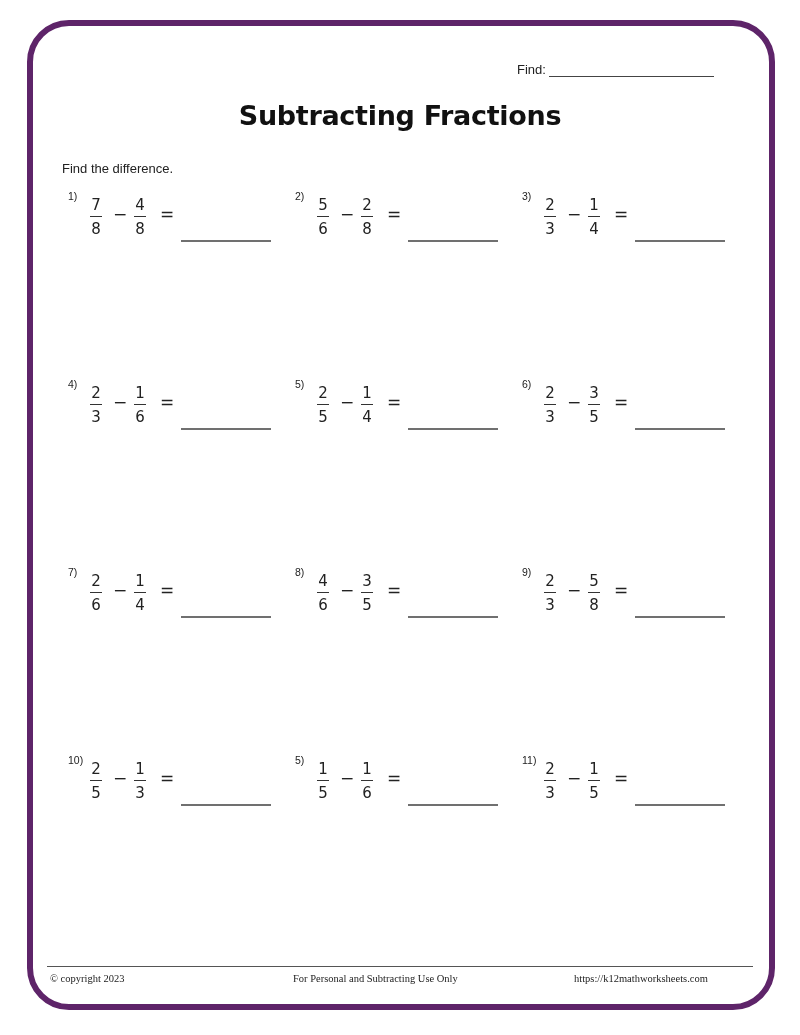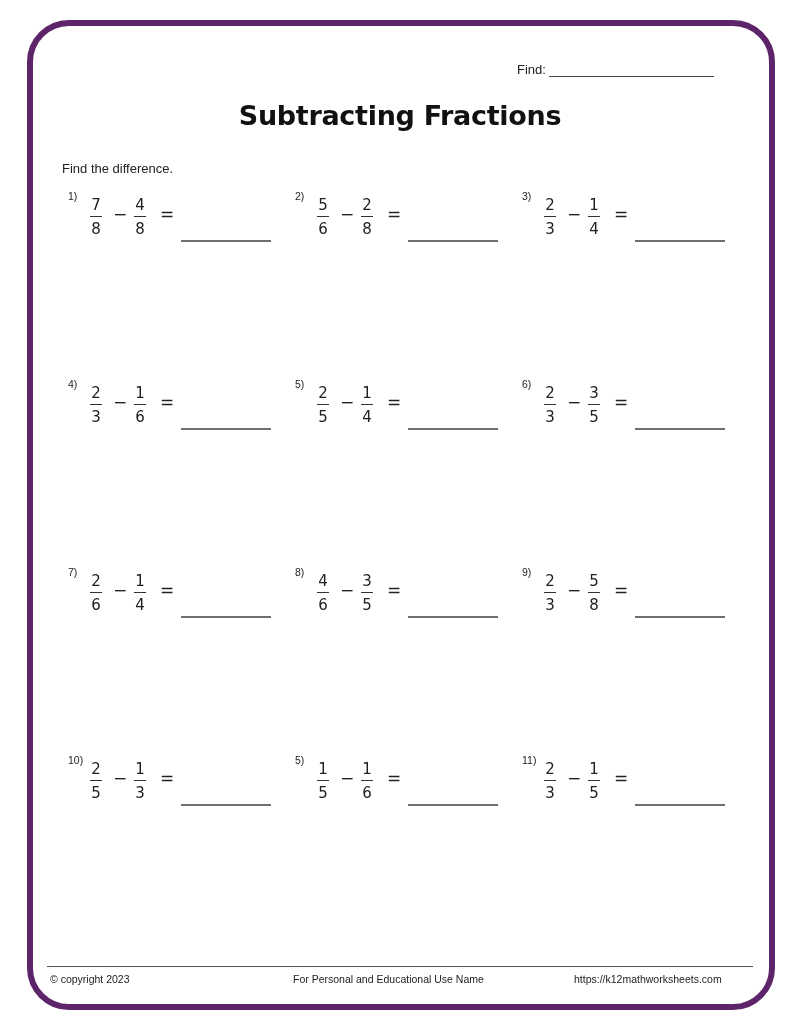--- a/index.html
+++ b/index.html
@@ -119,21 +119,21 @@
       left: 47px;
       top: 966px;
       width: 706px;
       height: 0;
       border-top: 1px solid #555;
     }
     .footer {
       position: absolute;
       top: 973px;
       font-size: 10.5px;
-      font-family: Liberation Sans, sans-serif;
+      font-family: Liberation Serif, serif;
       color: #222;
     }
     .footer.left { left: 50px; }
     .footer.center { left: 293px; }
     .footer.right { left: 574px; }
   </style>
 </head>
 <body>
 
 <div class="frame"></div>
@@ -337,14 +337,14 @@
         <span class="bar"></span>
         <span class="den">5</span>
       </span>
       <span class="op" style="left:92px">=</span>
       <span class="answer-line" style="left:113px"></span>
     </div>
   </div>
 
 <div class="footer-rule"></div>
 <div class="footer left">© copyright 2023</div>
-<div class="footer center">For Personal and Educational Use Name</div>
+<div class="footer center">For Personal and Subtracting Use Only</div>
 <div class="footer right">https://k12mathworksheets.com</div>
 
 </body></html>

